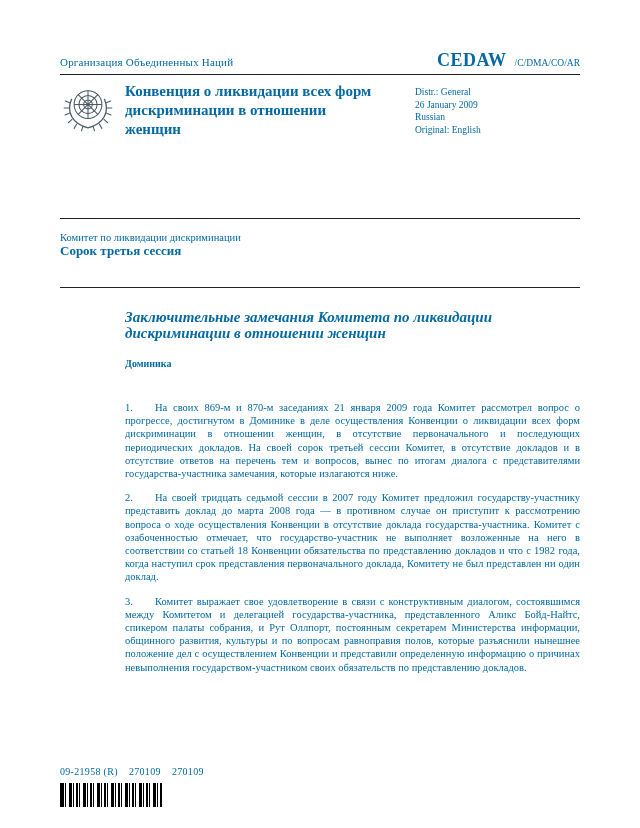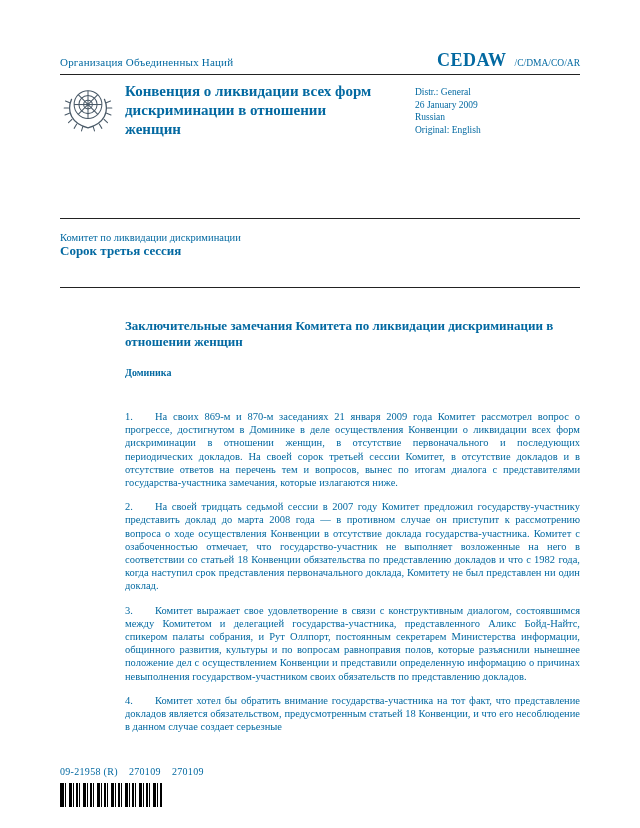--- a/index.html
+++ b/index.html
@@ -37,21 +37,21 @@
     font-size:9.5px; line-height:12.5px;
   }
 
   .committee { position:absolute; left:60px; top:231px; width:340px; line-height:13px; }
   .committee .b1 { font-size:10.5px; font-weight:normal; }
   .committee .b2 { font-size:13px; font-weight:bold; }
   .committee .r1 { font-size:9.5px; }
 
   .body-block { position:absolute; left:125px; top:301px; width:455px; }
   .main-heading {
-    margin:17px 0 17px 0; font-size:13px; font-weight:bold; line-height:16px;
+    margin:8px 0 17px 0; font-size:15px; font-weight:bold; line-height:16px;font-style:italic;
   }
   .country-heading { margin:0 0 32px 0; font-size:10px; font-weight:bold; }
   .para {
     margin:0 0 11px 0; font-size:10.5px; line-height:13.2px;
     text-align:justify;
   }
   .pnum { display:inline-block; width:30px; }
 
   .footer-line {
     position:absolute; left:60px; top:766px;
@@ -134,19 +134,18 @@
   <div class="body-block">
     <h1 class="main-heading">Заключительные замечания Комитета по ликвидации дискриминации в отношении женщин</h1>
     <h2 class="country-heading">Доминика</h2>
 
     <p class="para"><span class="pnum">1.</span><span>На своих 869-м и 870-м заседаниях 21 января 2009 года Комитет рассмотрел вопрос о прогрессе, достигнутом в Доминике в деле осуществления Конвенции о ликвидации всех форм дискриминации в отношении женщин, в отсутствие первоначального и последующих периодических докладов. На своей сорок третьей сессии Комитет, в отсутствие докладов и в отсутствие ответов на перечень тем и вопросов, вынес по итогам диалога с представителями государства-участника замечания, которые излагаются ниже.</span></p>
 
     <p class="para"><span class="pnum">2.</span><span>На своей тридцать седьмой сессии в 2007 году Комитет предложил государству-участнику представить доклад до марта 2008 года — в противном случае он приступит к рассмотрению вопроса о ходе осуществления Конвенции в отсутствие доклада государства-участника. Комитет с озабоченностью отмечает, что государство-участник не выполняет возложенные на него в соответствии со статьей 18 Конвенции обязательства по представлению докладов и что с 1982 года, когда наступил срок представления первоначального доклада, Комитету не был представлен ни один доклад.</span></p>
 
     <p class="para"><span class="pnum">3.</span><span>Комитет выражает свое удовлетворение в связи с конструктивным диалогом, состоявшимся между Комитетом и делегацией государства-участника, представленного Аликс Бойд-Найтс, спикером палаты собрания, и Рут Оллпорт, постоянным секретарем Министерства информации, общинного развития, культуры и по вопросам равноправия полов, которые разъяснили нынешнее положение дел с осуществлением Конвенции и представили определенную информацию о причинах невыполнения государством-участником своих обязательств по представлению докладов.</span></p>
 
-    <p class="para"><span class="pnum">4.</span><span>Комитет хотел бы обратить внимание государства-участника на тот факт, что представление докладов является обязательством, предусмотренным статьей 18 Конвенции, и что его несоблюдение в данном случае создает серьезные</span></p>
   </div>
 
   <div class="footer-line">09-21958 (R)    270109    270109</div>
   <div class="barcode"></div>
 
 </div>
 
 </body></html>

